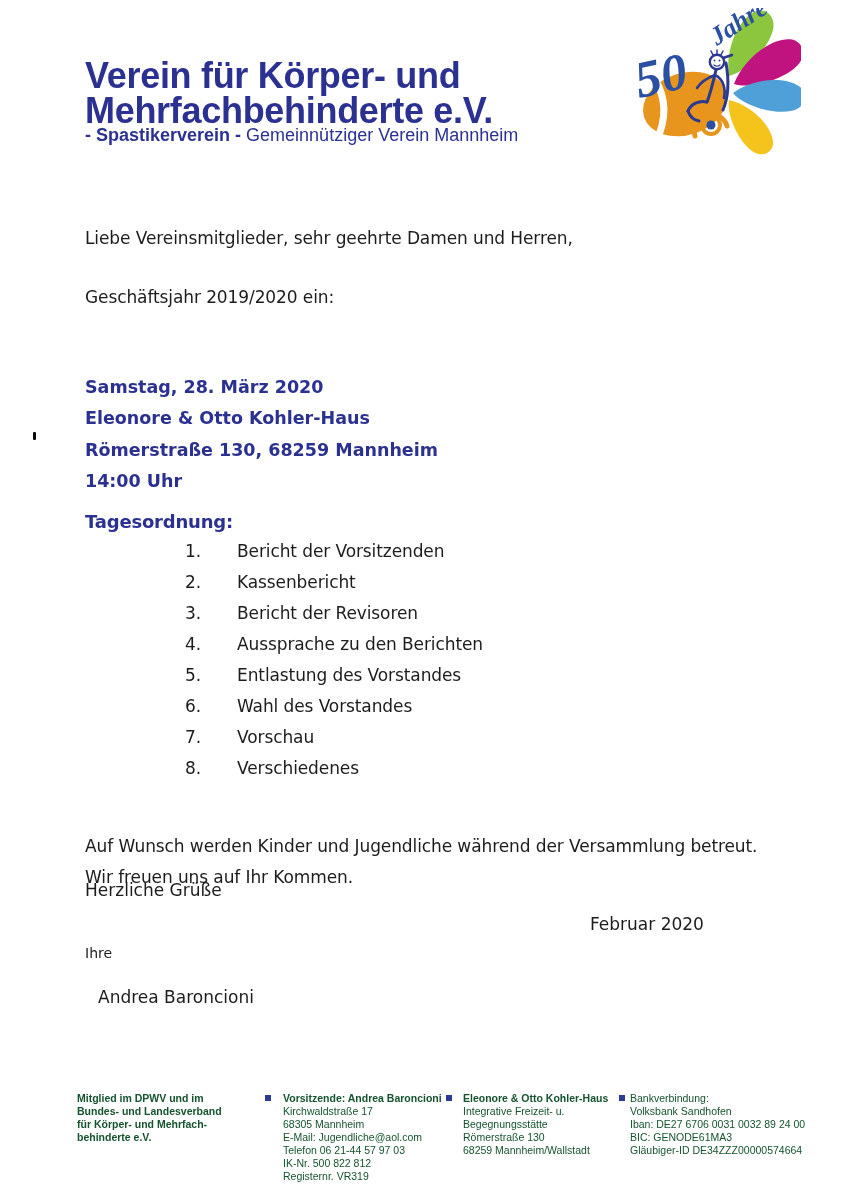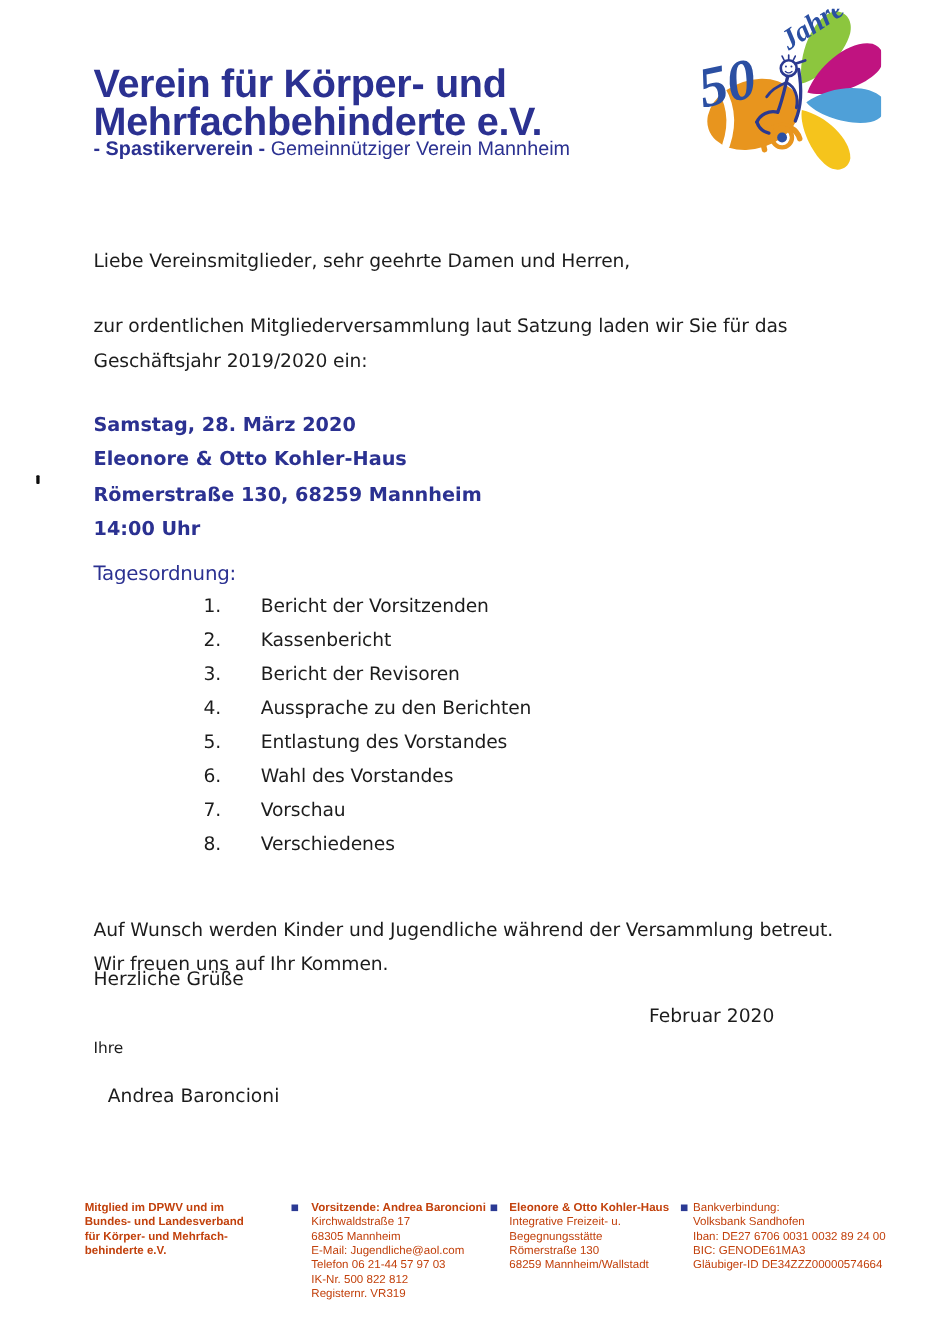--- a/index.html
+++ b/index.html
@@ -29,34 +29,34 @@
   .salutation{position:absolute;left:85px;top:228px;font-size:17px;letter-spacing:-0.1px;}
   .intro{position:absolute;left:85px;top:281px;font-size:17px;line-height:32px;letter-spacing:-0.1px;}
   .event{
     position:absolute;left:85px;top:372px;width:726px;
     font-weight:bold;font-size:17.5px;line-height:31.3px;
     color:#2b3191;
   }
   .tickmark{position:absolute;left:33px;top:432px;width:3px;height:8px;background:#0c0c0c;border-radius:1px;}
   .agenda-head{
     position:absolute;left:85px;top:511px;
-    font-weight:normal;font-size:18px;color:#2b3191;letter-spacing:-0.2px;
+    font-weight:bold;font-size:18px;color:#2b3191;letter-spacing:-0.2px;
   }
   .agenda{position:absolute;left:185px;top:536px;font-size:17px;letter-spacing:-0.1px;}
   .agenda-row{display:flex;height:31px;line-height:31px;}
   .agenda-row .num{width:52px;}
   .note{position:absolute;left:85px;top:831px;font-size:17px;line-height:31px;letter-spacing:-0.1px;}
   .closing{position:absolute;left:85px;top:880px;font-size:17px;}
   .date-right{position:absolute;left:590px;top:914px;font-size:17px;}
   .ihre{position:absolute;left:85px;top:945px;font-size:14px;}
   .signature{position:absolute;left:98px;top:987px;font-size:17px;}
   
   .footer{
     position:absolute;top:0;left:0;width:846px;height:1200px;pointer-events:none;
-    font-family:"Liberation Sans",sans-serif;color:#c2410c;
+    font-family:"Liberation Sans",sans-serif;color:#14532d;
   }
   .fcol{position:absolute;top:1092px;font-size:10.5px;line-height:13px;}
   .fcol .hd{font-weight:bold;}
   .fcol1{left:77px;width:190px;font-weight:bold;}
   .fcol2{left:283px;width:165px;}
   .fcol3{left:463px;width:150px;}
   .fcol4{left:630px;width:216px;}
   .fbullet{position:absolute;top:1095px;width:6px;height:6px;background:#2b3a94;}
   .fb1{left:265px;}.fb2{left:446px;}.fb3{left:619px;}
 </style>
@@ -109,21 +109,20 @@
       <path d="M55 103 C57 109 61 112 66 113" stroke-width="3"></path>
     </g>
 
     <text x="0" y="0" transform="translate(6,90) rotate(-12)" font-family="Liberation Serif, serif" font-style="italic" font-weight="bold" font-size="52" fill="#2b4fa2">50</text>
     <text x="0" y="0" transform="translate(84,38) rotate(-33)" font-family="Liberation Serif, serif" font-style="italic" font-weight="bold" font-size="26" fill="#2b4fa2">Jahre</text>
   </svg>
 
   <div class="salutation">Liebe Vereinsmitglieder, sehr geehrte Damen und Herren,</div>
 
   <div class="intro">
-    <div>zur ordentlichen Mitgliederversammlung laut Satzung laden wir Sie für das</div>
     <div>Geschäftsjahr 2019/2020 ein:</div>
   </div>
 
   <div class="event">
     <div>Samstag, 28. März 2020</div>
     <div>Eleonore &amp; Otto Kohler-Haus</div>
     <div>Römerstraße 130, 68259 Mannheim</div>
     <div>14:00 Uhr</div>
   </div>
 

